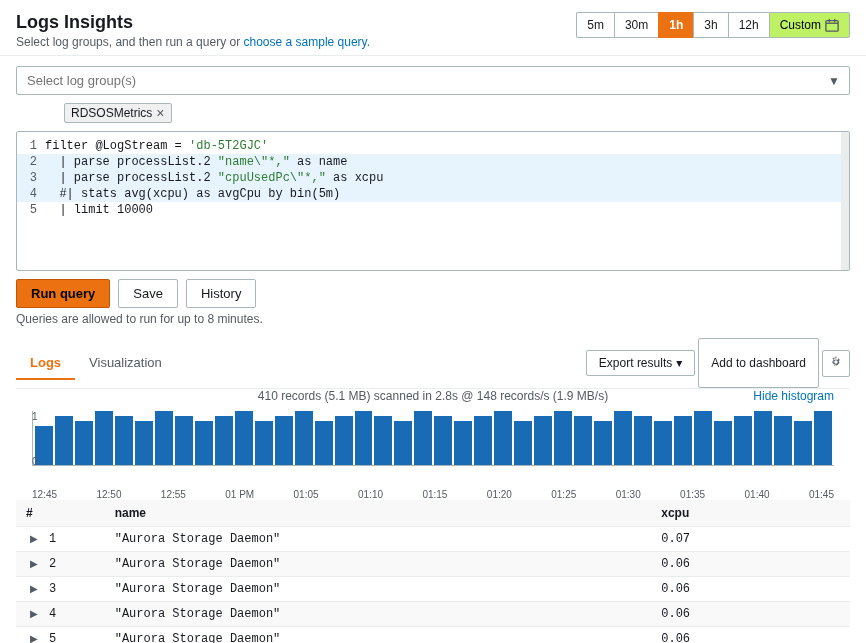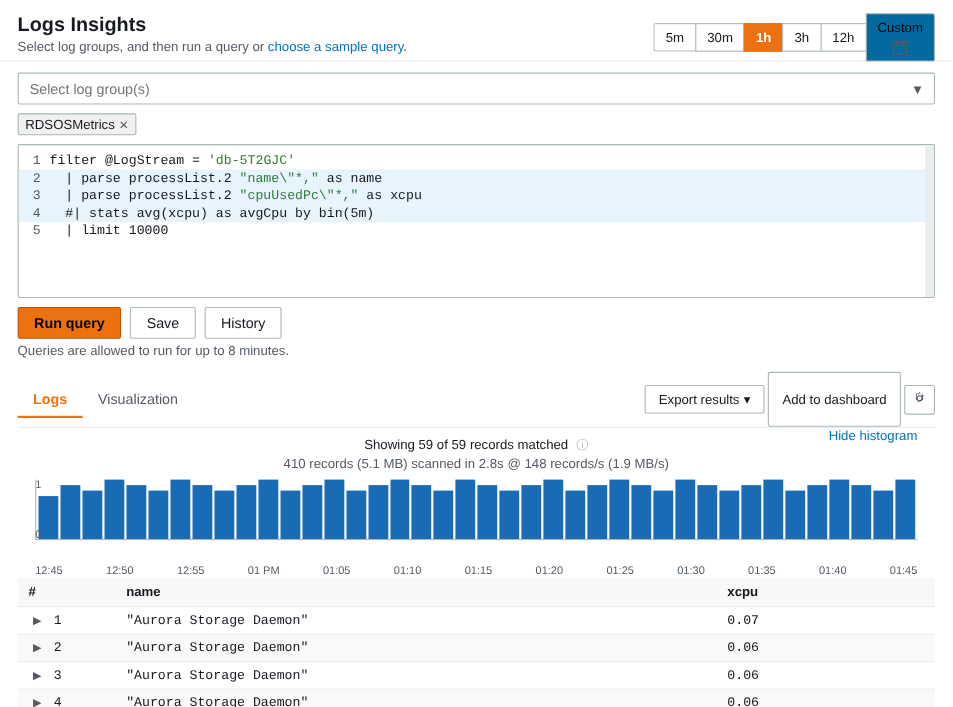--- a/index.html
+++ b/index.html
@@ -10,35 +10,35 @@
     .page-title { font-size: 18px; font-weight: 700; color: #16191f; }
     .page-subtitle { font-size: 12px; color: #545b64; margin-top: 2px; }
     .page-subtitle a { color: #0073bb; text-decoration: none; }
 
     
     .time-range-bar { display: flex; align-items: center; gap: 0; position: absolute; top: 12px; right: 16px; }
     .time-btn { padding: 5px 10px; font-size: 12px; border: 1px solid #aab7b8; background: #fff; cursor: pointer; color: #16191f; }
     .time-btn:not(:last-child) { border-right: none; }
     .time-btn:first-child { border-radius: 2px 0 0 2px; }
     .time-btn.active { background: #ec7211; color: #fff; border-color: #ec7211; font-weight: 700; }
-    .time-btn-custom { display: flex; align-items: center; gap: 4px; border-radius: 0 2px 2px 0; padding: 5px 10px; font-size: 12px; border: 1px solid #aab7b8; background: #0369a1; cursor: pointer; flex-direction: column; }
+    .time-btn-custom { display: flex; align-items: center; gap: 4px; border-radius: 0 2px 2px 0; padding: 5px 10px; font-size: 12px; border: 1px solid #aab7b8; background: #bef264; cursor: pointer; }
     .calendar-icon { width: 14px; height: 14px; fill: #545b64; }
 
     .header-row { position: relative; }
 
     
     .main-content { padding: 10px 16px; }
 
     
     .log-group-selector { position: relative; margin-bottom: 8px; }
     .log-group-input { width: 100%; padding: 6px 30px 6px 10px; border: 1px solid #aab7b8; border-radius: 2px; font-size: 13px; color: #545b64; background: #fff; cursor: pointer; }
     .dropdown-arrow { position: absolute; right: 10px; top: 50%; transform: translateY(-50%); color: #545b64; font-size: 12px; }
 
     
-    .tags-row { display: flex; flex-wrap: wrap; gap: 4px; margin-bottom: 8px; }
+    .tags-row { display: flex; flex-wrap: wrap; gap: 4px; margin-bottom: 8px; margin-left: 48px; }
     .tag { display: inline-flex; align-items: center; gap: 4px; background: #f0f0f0; border: 1px solid #aab7b8; border-radius: 2px; padding: 2px 6px; font-size: 12px; }
     .tag-close { cursor: pointer; color: #545b64; font-size: 14px; line-height: 1; }
 
     
     .code-editor { border: 1px solid #aab7b8; border-radius: 2px; background: #fff; font-family: 'Courier New', monospace; font-size: 12px; min-height: 140px; padding: 6px 0; margin-bottom: 8px; position: relative; overflow: hidden; }
     .code-line { display: flex; align-items: flex-start; padding: 1px 0; }
     .line-num { width: 28px; text-align: right; padding-right: 8px; color: #545b64; font-size: 12px; user-select: none; flex-shrink: 0; }
     .line-content { flex: 1; padding-right: 5px; white-space: pre; font-size: 12px; }
     .line-1 { color: #16191f; }
     .line-2 { background: #e8f4fd; }
@@ -175,24 +175,20 @@
       <button class="gear-btn">
         <svg width="14" height="14" viewBox="0 0 16 16">
             <path d="M8 5a3 3 0 1 0 0 6A3 3 0 0 0 8 5zm0 1a2 2 0 1 1 0 4A2 2 0 0 1 8 6z" fill="#545b64"></path>
             <path d="M8 1l-1 2H5l-1 1 1 2-1 1v2l1 1 1 2h2l1-2h2l1-1-1-2 1-1V5l-1-1H9L8 1zm0 1.5l.7 1.5H10l.5.5-.7 1.5.7 1V8l-.7 1 .7 1.5-.5.5H9.3L8 12.5 6.7 11H5.5l-.5-.5.7-1.5L5 8v-1l.7-1L5 4.5 5.5 4h1.8L8 2.5z" fill="#545b64"></path>
           </svg>
       </button>
     </div>
   </div>
 
   <div class="stats-row">
-    <div class="results-stats">
-      <span>Showing 59 of 59 records matched</span>
-      <span class="info-icon">ⓘ</span>
-    </div>
     <div class="results-sub">410 records (5.1 MB) scanned in 2.8s @ 148 records/s (1.9 MB/s)</div>
     <span class="hide-histogram">Hide histogram</span>
   </div>
 
   <div class="histogram">
     <span class="y-axis-label y-top">1</span>
     <div class="histogram-inner" id="histogram-bars">
         <div class="bar" style="height: 72.7273%;"></div>
         <div class="bar" style="height: 90.9091%;"></div>
         <div class="bar" style="height: 81.8182%;"></div>

